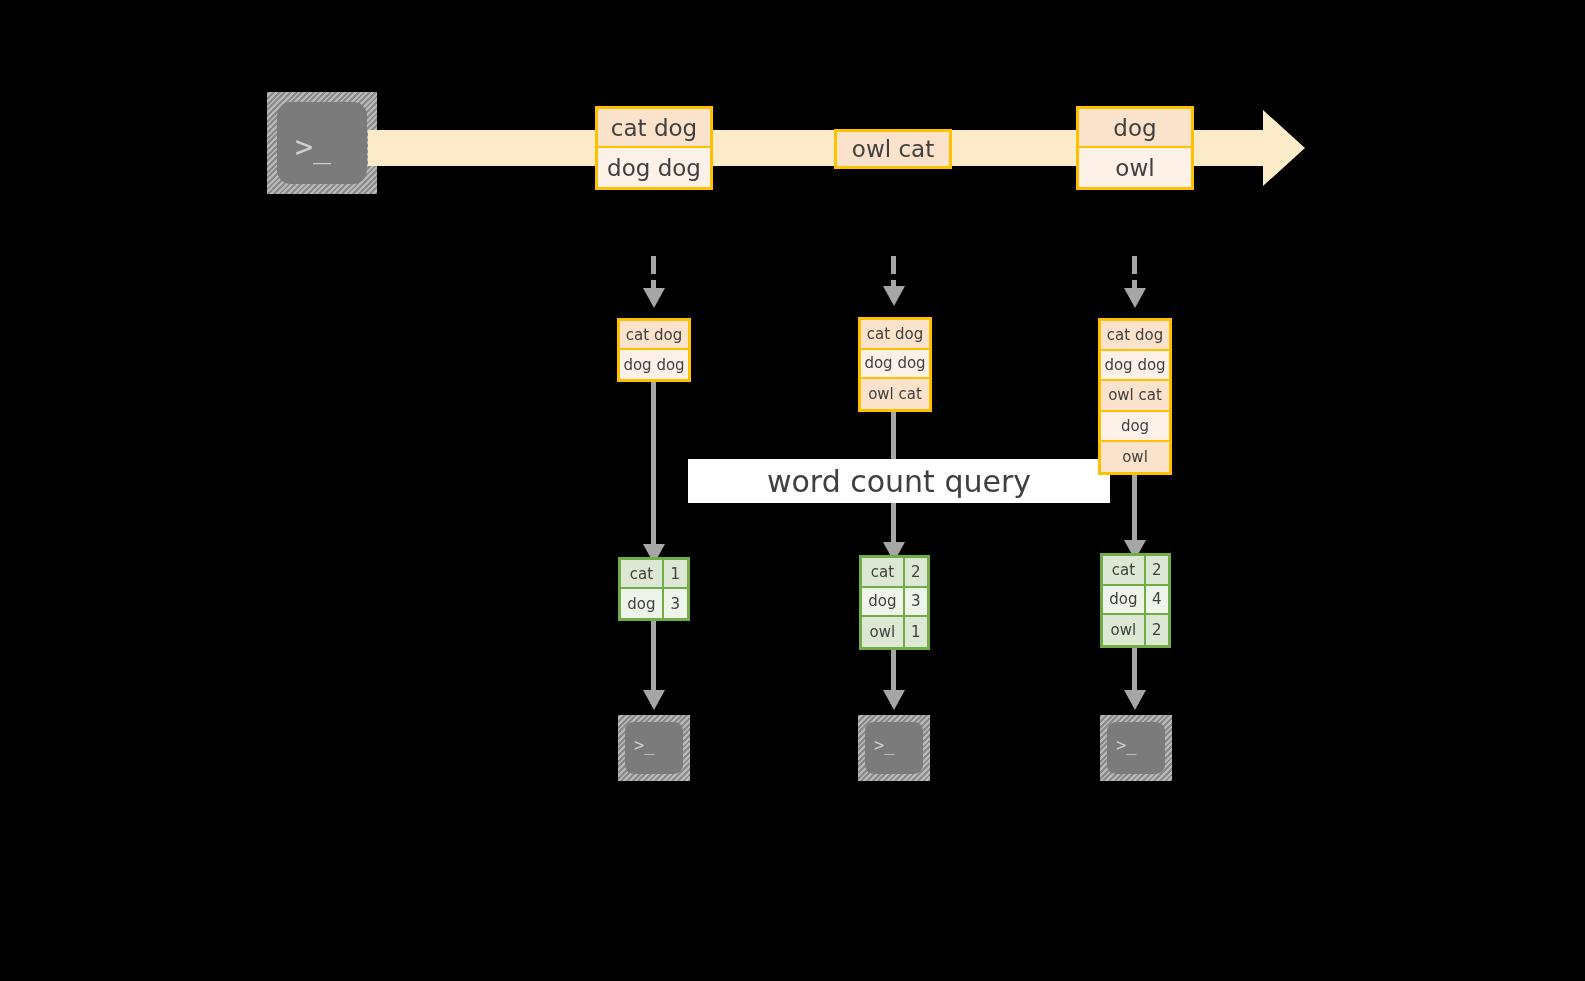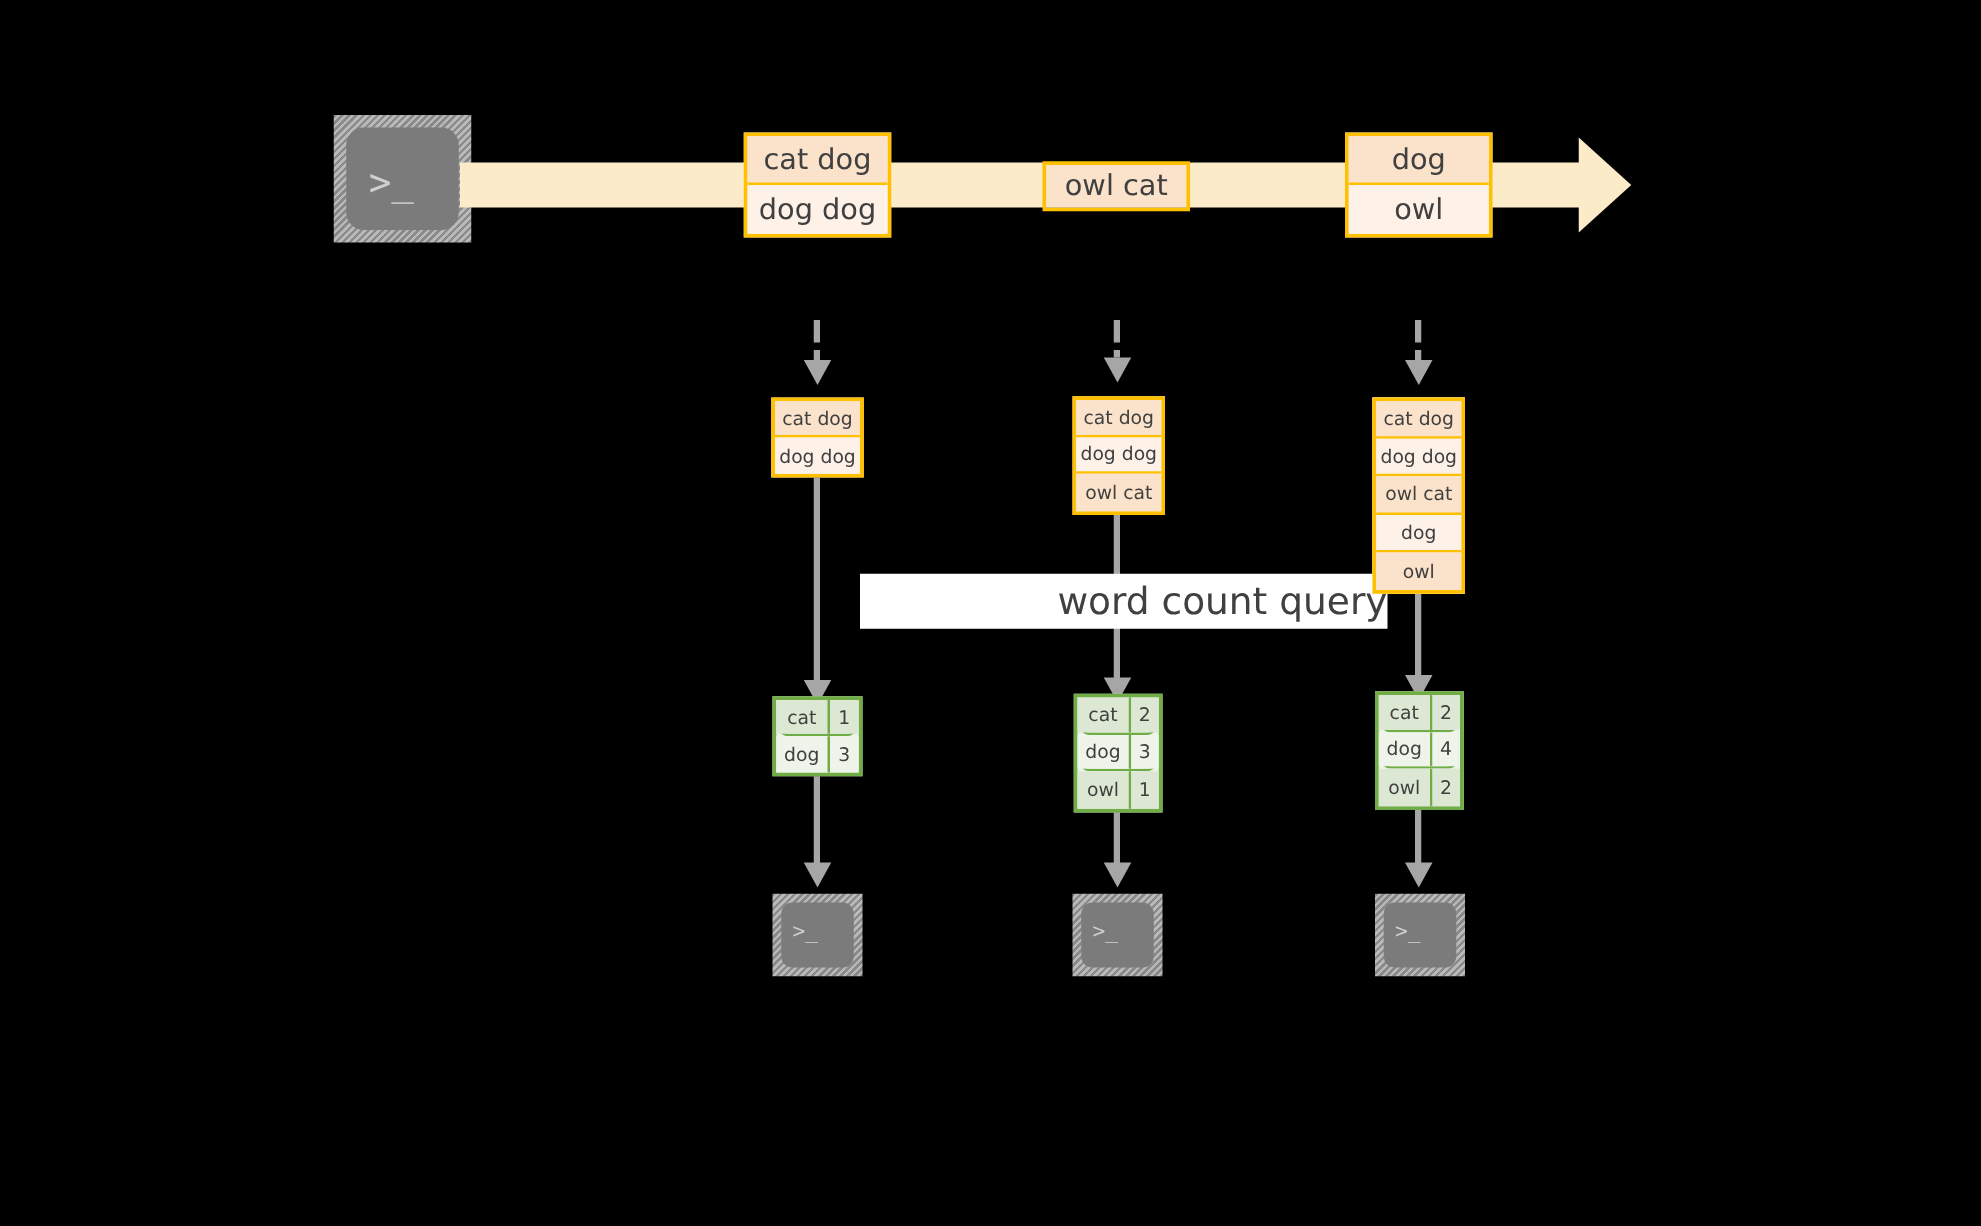--- a/index.html
+++ b/index.html
@@ -90,21 +90,20 @@
     box-sizing: border-box;
     border: 3px solid #70AD47;
     display: flex;
     flex-direction: column;
     background: #EDF3E8;
   }
   .res-row {
     display: flex;
     box-sizing: border-box;
     border-bottom: 2px solid #70AD47;
-    border-radius: 10px;
   }
   .res-row:last-child { border-bottom: none; }
   .res-cell {
     box-sizing: border-box;
     display: flex;
     align-items: center;
     justify-content: center;
     white-space: nowrap;
   }
   .res-cell.key { border-right: 2px solid #70AD47; }
@@ -265,21 +264,21 @@
 
   <div class="conn-line" style="left:1132px; top:648px; height:45px;"></div>
   <div class="conn-head" style="left:1124px; top:690px;"></div>
 
   <div class="terminal" style="left:1100px; top:715px; width:72px; height:66px; padding:7px;">
     <div class="terminal-inner" style="border-radius:9px;">
       <span class="prompt" style="left:9px; top:15px; font-size:17px;">&gt;_</span>
     </div>
   </div>
 
-  <div class="banner" style="left:688px; top:459px; width:422px; height:44px; font-size:30px; z-index:5;justify-content:flex-end;">
+  <div class="banner" style="left:688px; top:459px; width:422px; height:44px; font-size:30px; z-index:5;">
     <span>word count query</span>
   </div>
 
   <div class="evt-stack" style="left:1098px; top:318px; width:74px; height:157px; z-index:6;">
     <div class="evt-row dark" style="height:20%; font-size:15px;">cat dog</div>
     <div class="evt-row light" style="height:20%; font-size:15px;">dog dog</div>
     <div class="evt-row dark" style="height:20%; font-size:15px;">owl cat</div>
     <div class="evt-row light" style="height:20%; font-size:15px;">dog</div>
     <div class="evt-row dark" style="height:20%; font-size:15px;">owl</div>
   </div>

